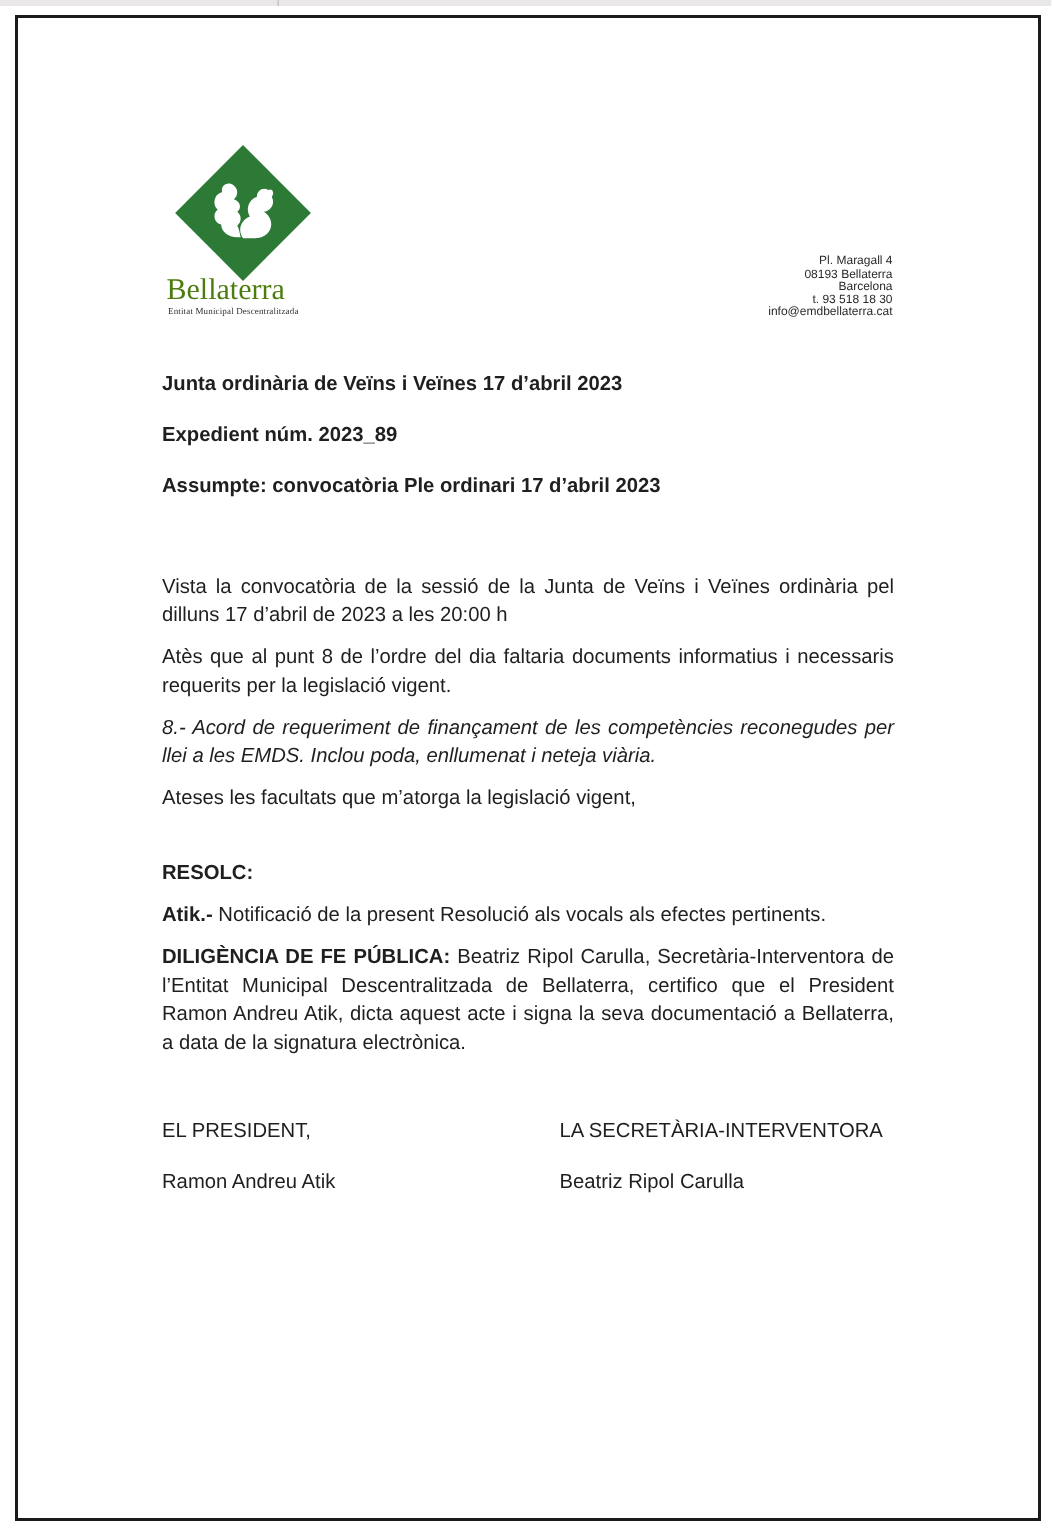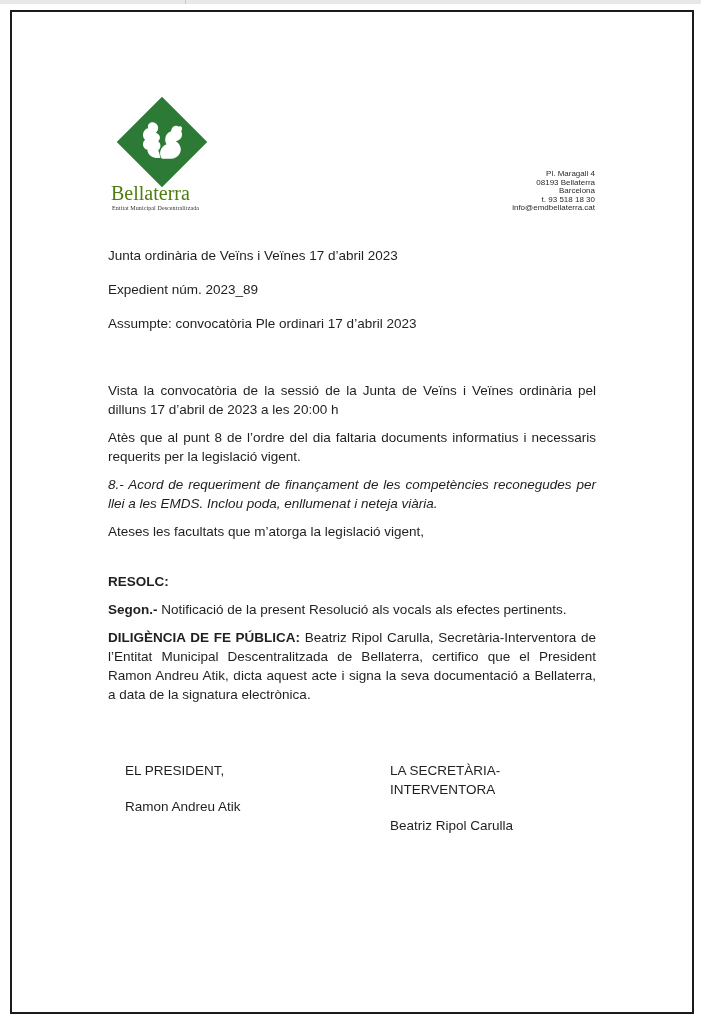--- a/index.html
+++ b/index.html
@@ -21,36 +21,36 @@
     background:var(--logo-green,#2d7a36);transform:rotate(45deg)}
   .squirrel{position:absolute;left:127px;top:107px;width:46px;height:46px}
   .brand{position:absolute;left:99px;top:172px;font-family:"Liberation Serif",serif;
     font-size:20px;line-height:19px;color:#4d7c0f}
   .brand-sub{position:absolute;left:100px;top:193px;font-family:"Liberation Serif",serif;
     font-size:6px;letter-spacing:.1px;color:#333}
   .contact{position:absolute;top:158px;right:97px;text-align:right;
     font-family:Liberation Sans, sans-serif;font-size:8px;line-height:8.5px;color:#2a2a2a}
 
   
-  .doc-head{position:absolute;left:96px;top:236px;width:488px;font-size:13.5px;font-weight:normal}
+  .doc-head{position:absolute;left:96px;top:236px;width:488px;font-size:13.5px;font-weight:bold}
   .doc-head p{margin:0 0 18px;line-height:16px}
 
   
   .doc-body{position:absolute;left:96px;top:369px;width:488px;font-size:13.5px;line-height:19px}
   .doc-body p{margin:0 0 9px;text-align:justify}
   .b{font-weight:bold}
   .it{font-style:italic}
   .resolc{margin-top:31px !important;text-align:left}
   .segon{margin-top:13px}
   .dil{margin-top:36px}
 
   .sigs{display:flex;margin-top:40px}
   .sig-col{width:265px}
   .sig-col.right{width:223px}
-  .sig-col p{margin:17px;text-align:left}
+  .sig-col p{margin:0;text-align:left}
   .sig-col p.name{margin-top:15px}
 </style>
 </head>
 <body>
 
 <div class="top-strip">
   <div class="strip-divider"></div>
 </div>
 
 <div class="page">
@@ -79,21 +79,21 @@
 
   <div class="doc-body">
     <p>Vista la convocatòria de la sessió de la Junta de Veïns i Veïnes ordinària pel dilluns 17 d’abril de 2023 a les 20:00 h</p>
     <p>Atès que al punt 8 de l’ordre del dia faltaria documents informatius i necessaris requerits per la legislació vigent.</p>
     <p class="it">8.- Acord de requeriment de finançament de les competències reconegudes per llei a les EMDS. Inclou poda, enllumenat i neteja viària.</p>
     <p>Ateses les facultats que m’atorga la legislació vigent,</p>
 
     <p class="b resolc">RESOLC:</p>
 
 
-    <p class="segon"><span class="b">Segon.-</span><span> Notificació de la present Resolució als vocals als efectes pertinents.</span></p>
+    <p class="segon"><span class="b">Atik.-</span><span> Notificació de la present Resolució als vocals als efectes pertinents.</span></p>
 
     <p class="dil"><span class="b">DILIGÈNCIA DE FE PÚBLICA:</span><span> Beatriz Ripol Carulla, Secretària-Interventora de l’Entitat Municipal Descentralitzada de Bellaterra, certifico que el President Ramon Andreu Atik, dicta aquest acte i signa la seva documentació a Bellaterra, a data de la signatura electrònica.</span></p>
 
     <div class="sigs">
       <div class="sig-col">
         <p>EL PRESIDENT,</p>
         <p class="name">Ramon Andreu Atik</p>
       </div>
       <div class="sig-col right">
         <p>LA SECRETÀRIA-INTERVENTORA</p>

